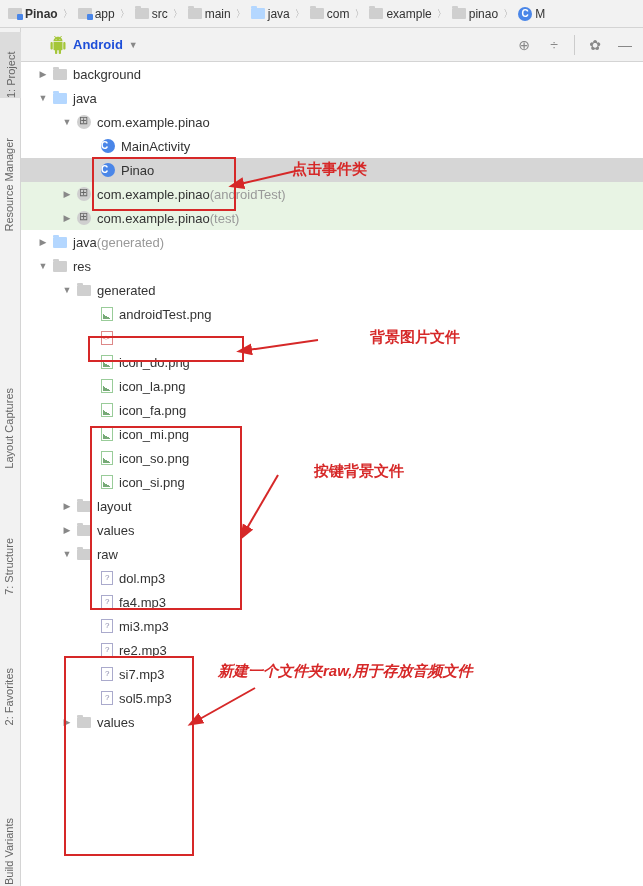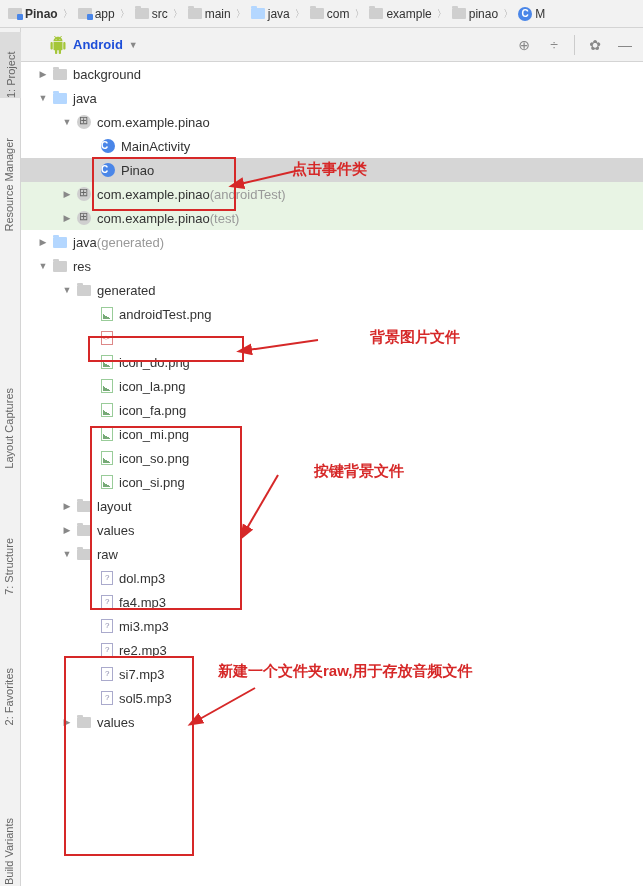--- a/index.html
+++ b/index.html
@@ -285,21 +285,21 @@
 </div>
 
 <div class="annot-box" style="left:92px; top:157px; width:144px; height:54px;"></div>
 <div class="annot-box" style="left:88px; top:336px; width:156px; height:26px;"></div>
 <div class="annot-box" style="left:90px; top:426px; width:152px; height:184px;"></div>
 <div class="annot-box" style="left:64px; top:656px; width:130px; height:200px;"></div>
 
 <div class="annot" style="left:292px; top:160px;">点击事件类</div>
 <div class="annot" style="left:322px; top:328px;margin-left:48px;">背景图片文件</div>
 <div class="annot" style="left:282px; top:462px;margin-left:32px;">按键背景文件</div>
-<div class="annot" style="left:218px; top:662px;">新建一个文件夹raw,用于存放音频文件</div>
+<div class="annot" style="left:218px; top:662px;font-style:italic;">新建一个文件夹raw,用于存放音频文件</div>
 
 <svg class="arrow" style="left:0;top:0;" width="643" height="886">
   <defs>
       <marker id="ah" markerWidth="10" markerHeight="10" refX="2" refY="3" orient="auto">
         <path d="M0,0 L0,6 L8,3 z" fill="#d62828"></path>
       </marker>
     </defs>
   <line x1="300" y1="170" x2="240" y2="184" stroke="#d62828" stroke-width="2" marker-end="url(#ah)"></line>
   <line x1="318" y1="340" x2="248" y2="350" stroke="#d62828" stroke-width="2" marker-end="url(#ah)"></line>
   <line x1="278" y1="475" x2="246" y2="530" stroke="#d62828" stroke-width="2" marker-end="url(#ah)"></line>

